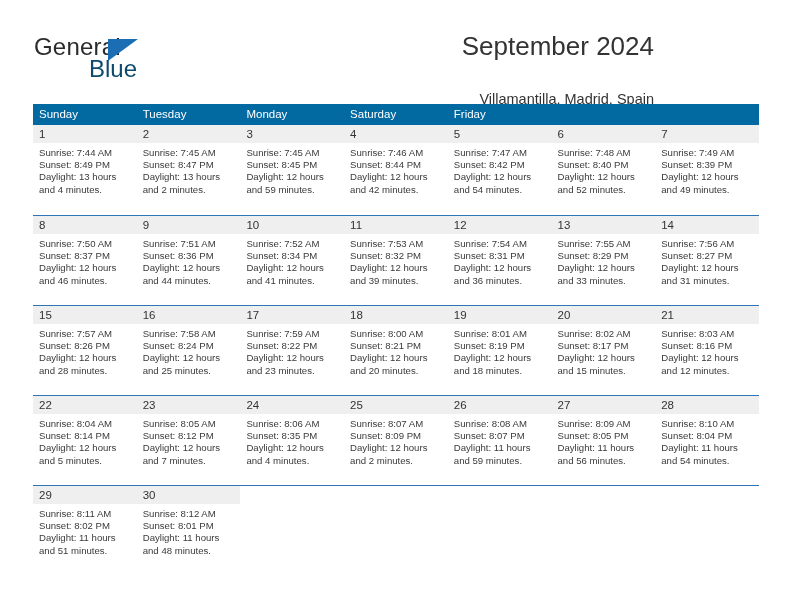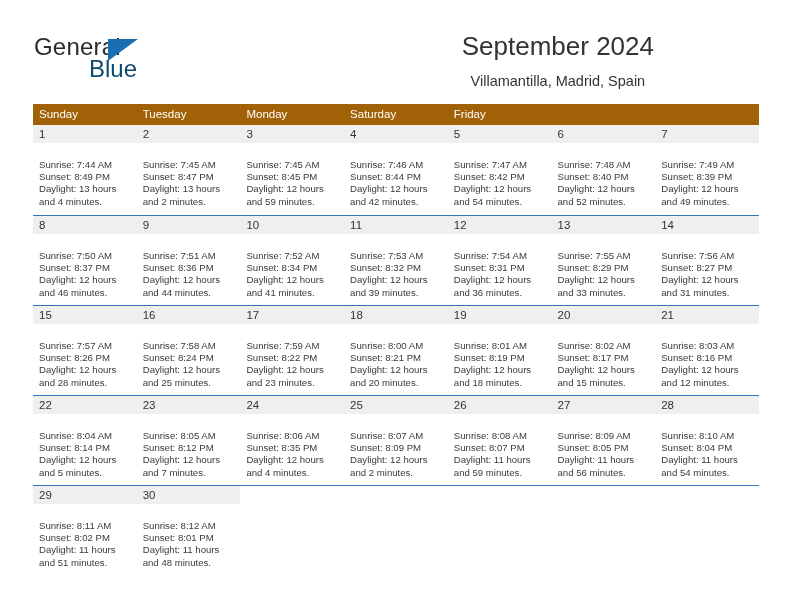--- a/index.html
+++ b/index.html
@@ -60,48 +60,48 @@
     width: 0;
     height: 0;
     border-left: 30px solid #1c6eb4;
     border-bottom: 22px solid transparent;
   }
 
   .title-block {
     position: absolute;
     right: 34px;
     top: 30px;
-    text-align: center;
+    text-align: right;
   }
   .cal-title {
     font-size: 26px;
     color: #333333;
     line-height: 32px;
     white-space: nowrap;
   }
   .cal-subtitle {
     font-size: 14.5px;
     color: #333333;
     line-height: 20px;
-    margin-top: 9px;
+    margin-top: 27px;
     white-space: nowrap;
   }
 
   
   .calendar {
     position: absolute;
     left: 33px;
     top: 104px;
     width: 726px;
   }
   .dow-row {
     display: flex;
     width: 726px;
     height: 21px;
-    background: #a16207;
+    background: #0369a1;
   }
   .dow-cell {
     flex: 0 0 103.714px;
     width: 103.714px;
     box-sizing: border-box;
     color: #ffffff;
     font-size: 11.5px;
     line-height: 21px;
     padding-left: 6px;
     white-space: nowrap;
@@ -132,21 +132,21 @@
     font-size: 11.5px;
     line-height: 18px;
     color: #333333;
     padding-left: 6px;
     box-sizing: border-box;
   }
   .day-cell.empty .day-number-band {
     background: #ffffff;
   }
   .day-body {
-    padding: 16px 5px 0 6px;
+    padding: 4px 5px 0 6px;
     font-size: 9.6px;
     line-height: 12.2px;
     color: #3a3a3a;
   }
   .day-body div {
     white-space: nowrap;
   }
 </style>
 </head>
 <body>

